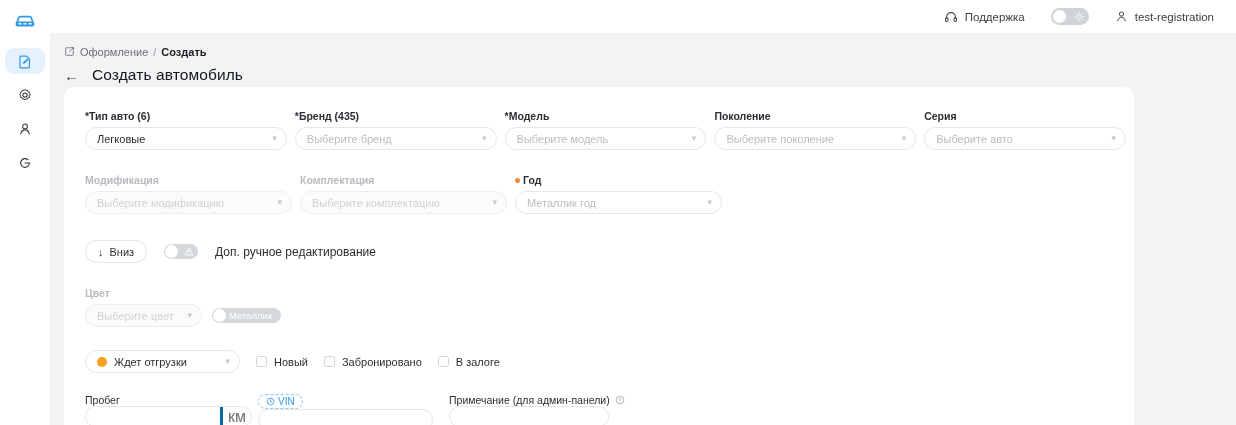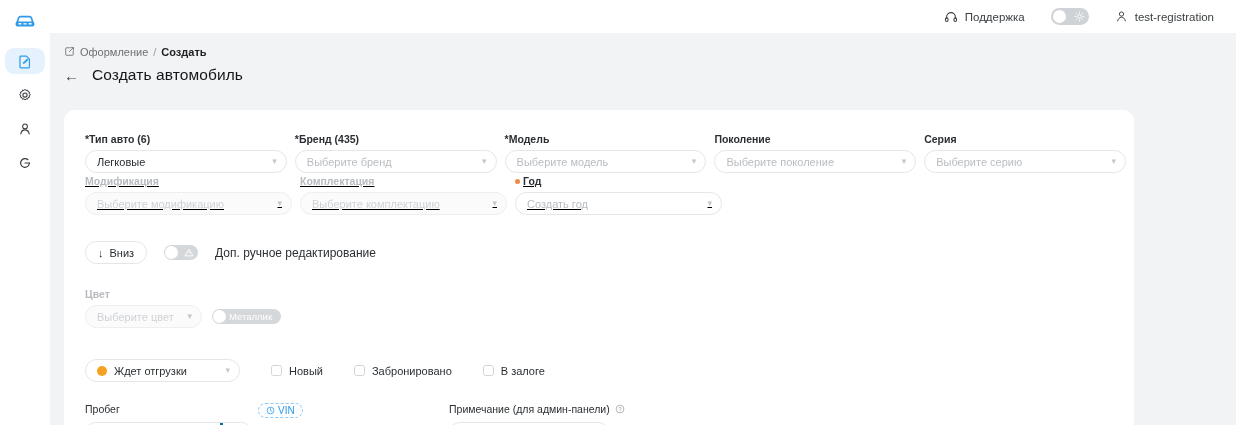--- a/index.html
+++ b/index.html
@@ -51,21 +51,21 @@
     display: flex; align-items: flex-start; gap: 5px;
     padding: 13px 0 0 14px; font-size: 11px; color: #6d7075;
   }
   .crumbs .sep { color: #9aa0a6; }
   .crumbs .cur { color: #202124; font-weight: bold; }
   .title-row { display: flex; align-items: center; gap: 13px; padding: 8px 0 0 14px; }
   .back-arrow { font-size: 15px; color: #3c4043; cursor: pointer; line-height: 1; }
   .page-title { font-size: 15.5px; font-weight: normal; color: #14171a; letter-spacing: .1px; }
 
   .card {
-    position: absolute; left: 14px; top: 77px; width: 1070px; bottom: 0;
+    position: absolute; left: 14px; top: 54px; width: 1070px; bottom: 0;
     background: #ffffff; border-radius: 11px 11px 0 0;
     padding: 23px 0 0 21px;
   }
 
   
   .grid-row { display: flex; }
   .cell { width: 207px; margin-right: 8px; }
   .flabel {
     font-size: 10.5px; color: #2b2f33; font-weight: bold;
     margin-bottom: 5px; display: flex; align-items: center; gap: 3px; white-space: nowrap;
@@ -78,21 +78,21 @@
   .select {
     height: 23px; border: 1px solid #e4e6e8; border-radius: 12px;
     background: #ffffff; display: flex; align-items: center;
     padding: 0 9px 0 11px; font-size: 11px; color: #2b2f33;
     justify-content: space-between; cursor: pointer;
   }
   .select.disabled { background: #fbfbfc; border-color: #eceef0; }
   .select .ph { color: #b9bdc1; }
   .select .ph.dim { color: #cfd2d5; }
   .chev { color: #c3c7cb; font-size: 9px; line-height: 1; }
-  .row2 { margin-top: 2px; text-decoration: underline; }
+  .row2 { margin-top: 24px; }
 
   
   .action-row { display: flex; align-items: center; gap: 17px; margin-top: 26px; }
   .btn-down {
     height: 23px; min-width: 62px; border: 1px solid #e4e6e8; border-radius: 12px;
     background: #ffffff; display: flex; align-items: center; justify-content: center;
     gap: 6px; font-size: 11px; color: #2b2f33; cursor: pointer; padding: 0 12px;
   }
   .sw-warn {
     width: 34px; height: 15px; border-radius: 8px; background: #d5d8db;
@@ -113,39 +113,39 @@
     height: 15px; border-radius: 8px; background: #d5d8db; position: relative;
     display: flex; align-items: center; padding-left: 17px; padding-right: 9px;
     font-size: 9.5px; color: #ffffff; cursor: pointer;
   }
   .metallic .knob {
     position: absolute; left: 1px; top: 1px; width: 13px; height: 13px;
     border-radius: 50%; background: #ffffff;
   }
 
   
-  .status-row { display: flex; align-items: center; gap: 31px; margin-top: 31px; }
+  .status-row { display: flex; align-items: center; gap: 16px; margin-top: 23px; }
   .select.status { width: 155px; }
   .dot-orange {
     width: 10px; height: 10px; border-radius: 50%; background: #f7a120;
     display: inline-block; margin-right: 7px; flex: 0 0 auto;
   }
   .status-left { display: flex; align-items: center; }
   .cbx { display: flex; align-items: center; gap: 7px; font-size: 11px; color: #2b2f33; cursor: pointer; }
   .cbx .box {
     width: 11px; height: 11px; border: 1px solid #d2d5d8; border-radius: 2.5px; background: #fff;
   }
 
   
   .bottom-row { display: flex; margin-top: 21px; }
   .bf { margin-right: 0; }
   .bf-mileage { width: 167px; }
   .bf-vin { width: 175px; margin-left: 6px; }
   .bf-note { width: 160px; margin-left: 16px; }
-  .blabel { font-size: 10.5px; color: #2b2f33; margin-bottom: 7px; display: flex; align-items: center; gap: 5px; white-space: nowrap; }
+  .blabel { font-size: 10.5px; color: #2b2f33; margin-bottom: 0; display: flex; align-items: center; gap: 5px; white-space: nowrap; }
   .txt {
     height: 21px; border: 1px solid #e4e6e8; border-radius: 11px; background: #fff;
     display: flex; align-items: center; font-size: 11px;
   }
   .txt.mileage { padding: 0; }
   .txt.mileage .inp { flex: 1; height: 100%; }
   .txt.mileage .suffix {
     width: 31px; height: 100%; border-left: 3px solid #0369a1;
     display: flex; align-items: center; justify-content: center;
     font-size: 16px; color: #6d7075;
@@ -300,21 +300,21 @@
         <div class="cell">
           <div class="flabel">Поколение</div>
           <div class="select">
             <span class="ph">Выберите поколение</span>
             <span class="chev">▾</span>
           </div>
         </div>
         <div class="cell">
           <div class="flabel">Серия</div>
           <div class="select">
-            <span class="ph">Выберите серию</span>
+            <span class="ph">Выберите авто</span>
             <span class="chev">▾</span>
           </div>
         </div>
       </div>
 
       <div class="grid-row row2">
         <div class="cell">
           <div class="flabel muted">Модификация</div>
           <div class="select disabled">
             <span class="ph dim">Выберите модификацию</span>
@@ -327,21 +327,21 @@
             <span class="ph dim">Выберите комплектацию</span>
             <span class="chev">▾</span>
           </div>
         </div>
         <div class="cell">
           <div class="flabel">
             <span class="req-dot"></span>
             <span>Год</span>
           </div>
           <div class="select">
-            <span class="ph">Создать год</span>
+            <span class="ph">Металлик год</span>
             <span class="chev">▾</span>
           </div>
         </div>
       </div>
 
       <div class="action-row">
         <div class="btn-down">
           <span>↓</span>
           <span>Вниз</span>
         </div>

